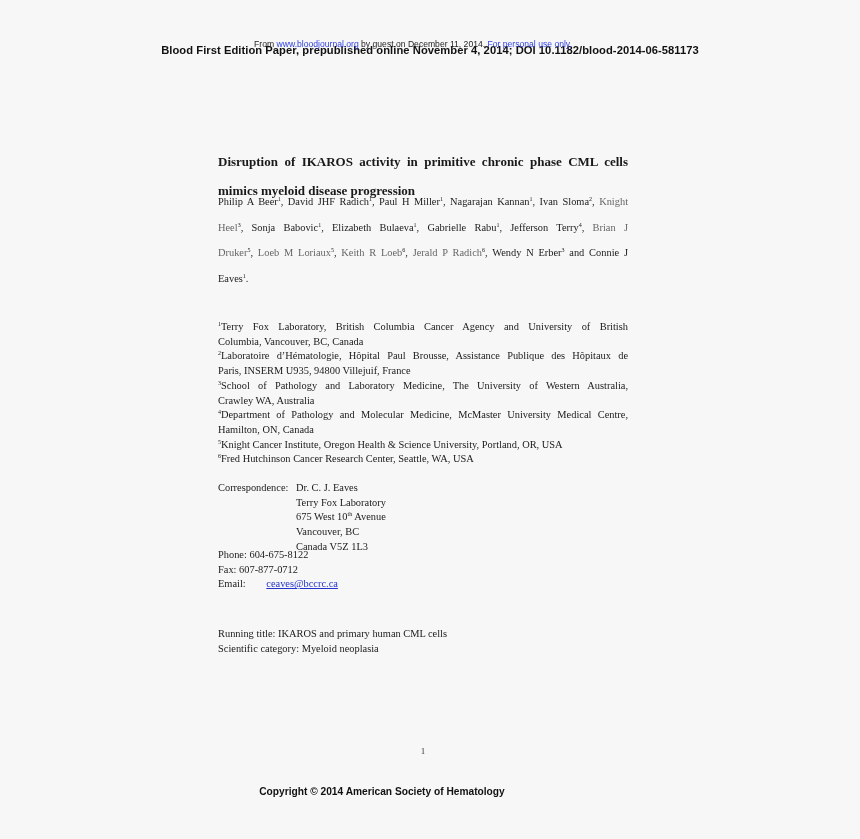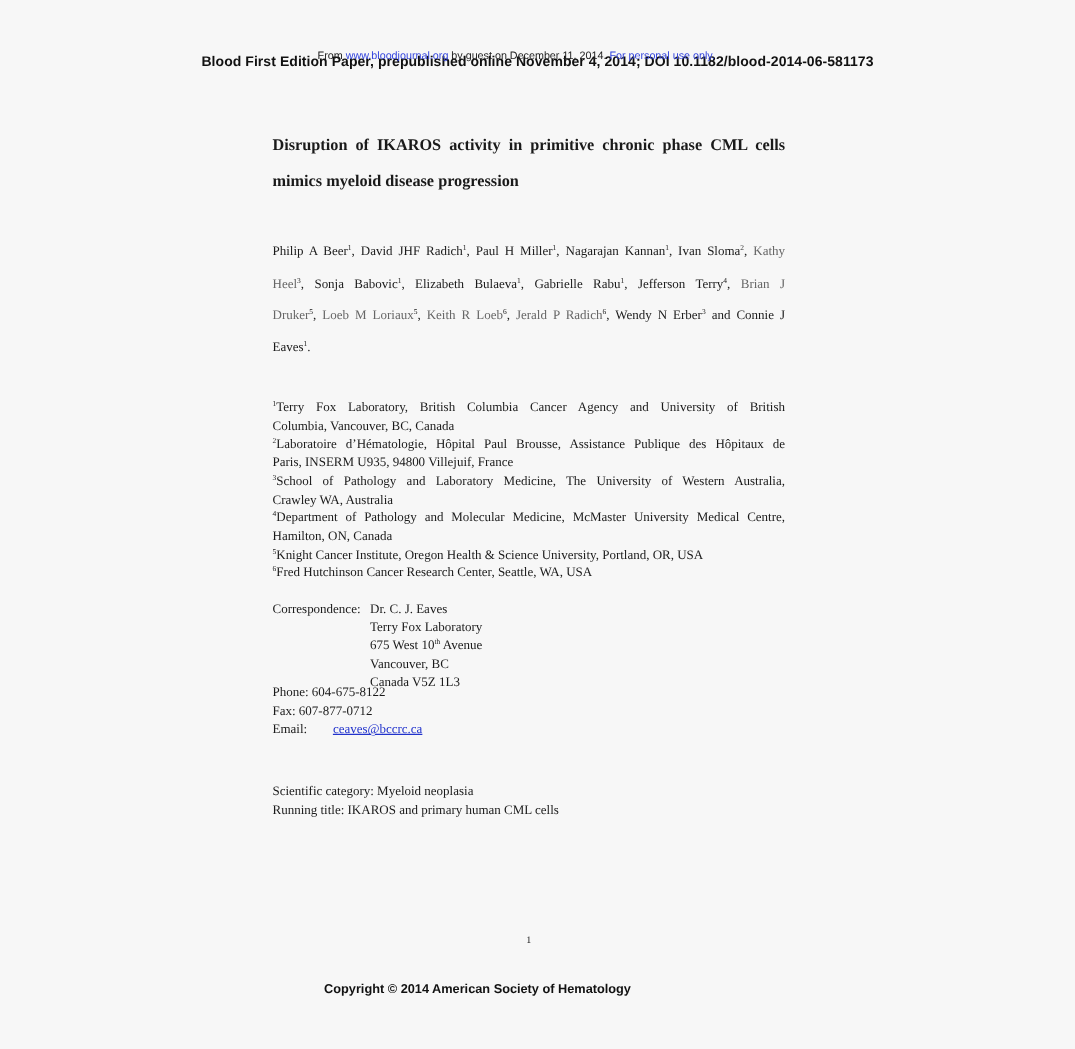--- a/index.html
+++ b/index.html
@@ -51,20 +51,21 @@
     font-size: 13px;
     line-height: 29px;
     text-align: justify;
     text-align-last: left;
   }
   .title .l1 {
     display: block;
     text-align: justify;
     text-align-last: justify;
     word-spacing: 1px;
+    margin-top: 46px;
   }
   .authors {
     top: 189px;
     font-size: 10.4px;
     line-height: 25.5px;
   }
   .authors .line {
     display: block;
     text-align: justify;
     text-align-last: justify;
@@ -155,21 +156,21 @@
 
 <div class="header-line header-main">Blood First Edition Paper, prepublished online November 4, 2014; DOI 10.1182/blood-2014-06-581173</div>
 <div class="header-line header-overlay"><span>From </span><span class="link">www.bloodjournal.org</span><span> by guest on December 11, 2014. </span><span class="link">For personal use only.</span></div>
 
 <div class="page title">
   <span class="l1">Disruption of IKAROS activity in primitive chronic phase CML cells</span>
   <span>mimics myeloid disease progression</span>
 </div>
 
 <div class="page authors">
-  <span class="line"><span>Philip A Beer</span><sup>1</sup><span>, David JHF Radich</span><sup>1</sup><span>, Paul H Miller</span><sup>1</sup><span>, Nagarajan Kannan</span><sup>1</sup><span>, Ivan Sloma</span><sup>2</sup><span>, </span><span class="gray">Kathy</span></span>
+  <span class="line"><span>Philip A Beer</span><sup>1</sup><span>, David JHF Radich</span><sup>1</sup><span>, Paul H Miller</span><sup>1</sup><span>, Nagarajan Kannan</span><sup>1</sup><span>, Ivan Sloma</span><sup>2</sup><span>, </span><span class="gray">Knight</span></span>
   <span class="line"><span class="gray">Heel</span><sup>3</sup><span>, Sonja Babovic</span><sup>1</sup><span>, Elizabeth Bulaeva</span><sup>1</sup><span>, Gabrielle Rabu</span><sup>1</sup><span>, Jefferson Terry</span><sup>4</sup><span>, </span><span class="gray">Brian J</span></span>
   <span class="line"><span class="gray">Druker</span><sup>5</sup><span>, </span><span class="gray">Loeb M Loriaux</span><sup>5</sup><span>, </span><span class="gray">Keith R Loeb</span><sup>6</sup><span>, </span><span class="gray">Jerald P Radich</span><sup>6</sup><span>, Wendy N Erber</span><sup>3</sup><span> and Connie J</span></span>
   <span class="line last"><span>Eaves</span><sup>1</sup><span>.</span></span>
 </div>
 
 <div class="page affils">
   <div class="affil">
     <span class="first"><sup>1</sup><span>Terry Fox Laboratory, British Columbia Cancer Agency and University of British</span></span>
     <span>Columbia, Vancouver, BC, Canada</span>
   </div>
@@ -204,18 +205,18 @@
   <div class="addr-line">Canada V5Z 1L3</div>
 </div>
 
 <div class="page contact">
   <div><span>Phone: </span><span>604-675-8122</span></div>
   <div><span>Fax: </span><span>607-877-0712</span></div>
   <div><span>Email: </span><a>ceaves@bccrc.ca</a></div>
 </div>
 
 <div class="page meta">
+  <div>Running title: IKAROS and primary human CML cells</div>
   <div>Scientific category: Myeloid neoplasia</div>
-  <div>Running title: IKAROS and primary human CML cells</div>
 </div>
 
 <div class="page-number">1</div>
 <div class="copyright">Copyright © 2014 American Society of Hematology</div>
 
 </body></html>

